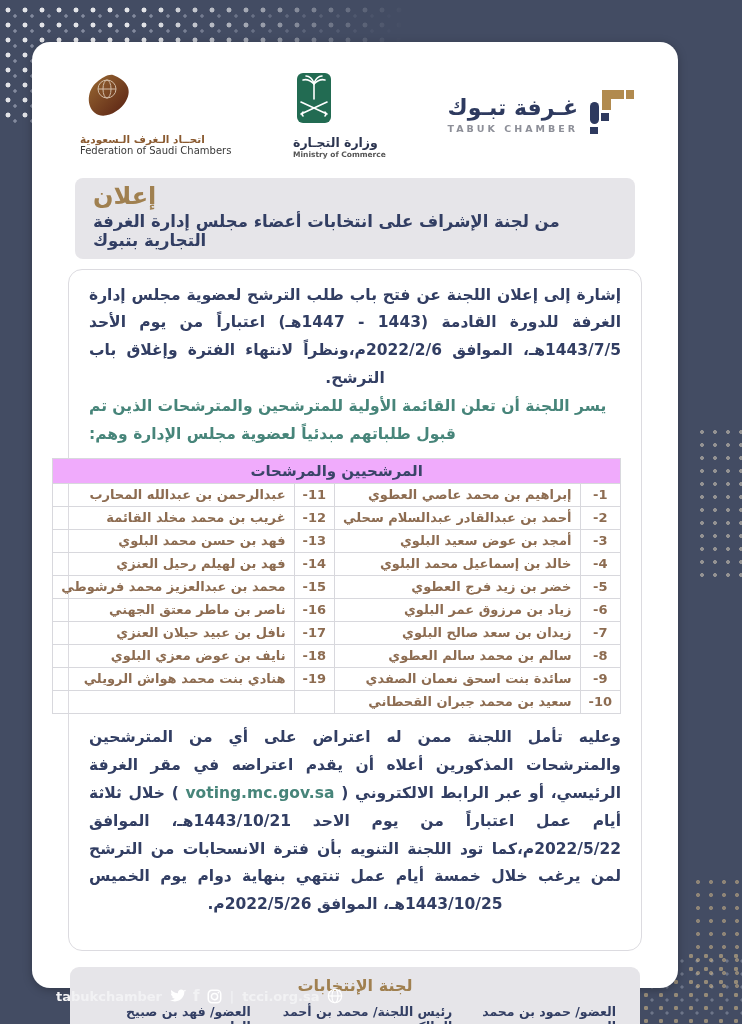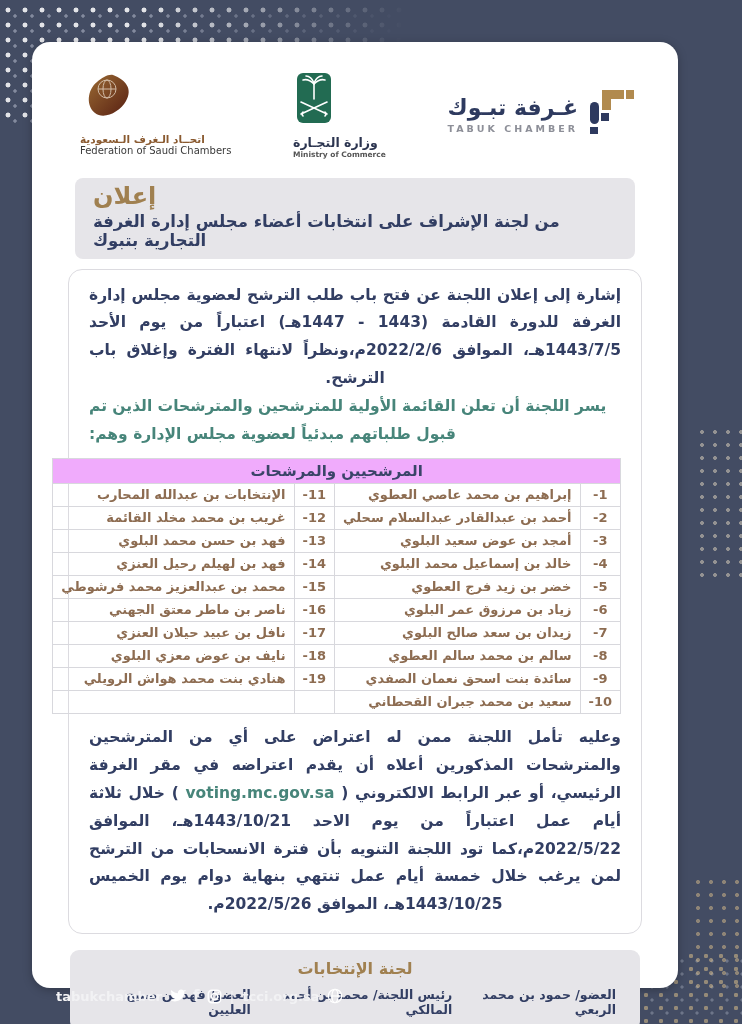--- a/index.html
+++ b/index.html
@@ -86,21 +86,21 @@
   }
   table.cand td{
     border:1px solid #d8d8dd;font-size:13px;font-weight:bold;color:#8d6c51;
     padding:3.5px 8px;white-space:nowrap;
   }
   td.num{width:32px;text-align:center;padding:3.5px 2px;}
   td.nm{text-align:right;}
 
   
   .closing{color:#323e63;font-size:15.5px;font-weight:bold;line-height:1.8;
-    text-align:justify;text-align-last:center;margin:2px 0 0;}
+    text-align:justify;text-align-last:center;margin:2px 0 17px;}
   .vote-link{color:#47857a;direction:ltr;unicode-bidi:embed;}
 
   
   .committee{
     margin:16px 38px 0;background:#e6e5e9;border-radius:9px;
     padding:9px 24px 13px;direction:rtl;
   }
   .committee-title{color:#a08050;font-size:16px;font-weight:bold;text-align:center;}
   .committee-row{display:flex;justify-content:space-between;margin-top:9px;}
   .committee-row span{color:#323e63;font-size:12.5px;font-weight:bold;}
@@ -201,21 +201,21 @@
       <thead>
         <tr>
           <th colspan="4">المرشحيين والمرشحات</th>
         </tr>
       </thead>
       <tbody>
         <tr>
           <td class="num">1-</td>
           <td class="nm">إبراهيم بن محمد عاصي العطوي</td>
           <td class="num">11-</td>
-          <td class="nm">الإنتخابات بن عبدالله المحارب</td>
+          <td class="nm">عبدالرحمن بن عبدالله المحارب</td>
         </tr>
         <tr>
           <td class="num">2-</td>
           <td class="nm">أحمد بن عبدالقادر عبدالسلام سحلي</td>
           <td class="num">12-</td>
           <td class="nm">غريب بن محمد مخلد القائمة</td>
         </tr>
         <tr>
           <td class="num">3-</td>
           <td class="nm">أمجد بن عوض سعيد البلوي</td>

